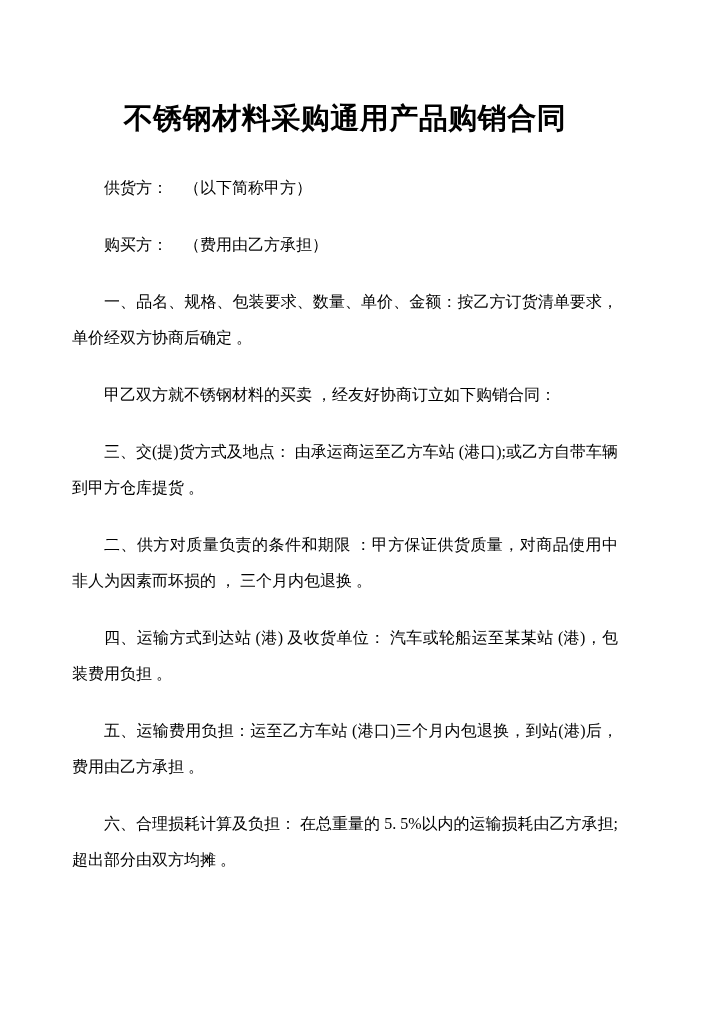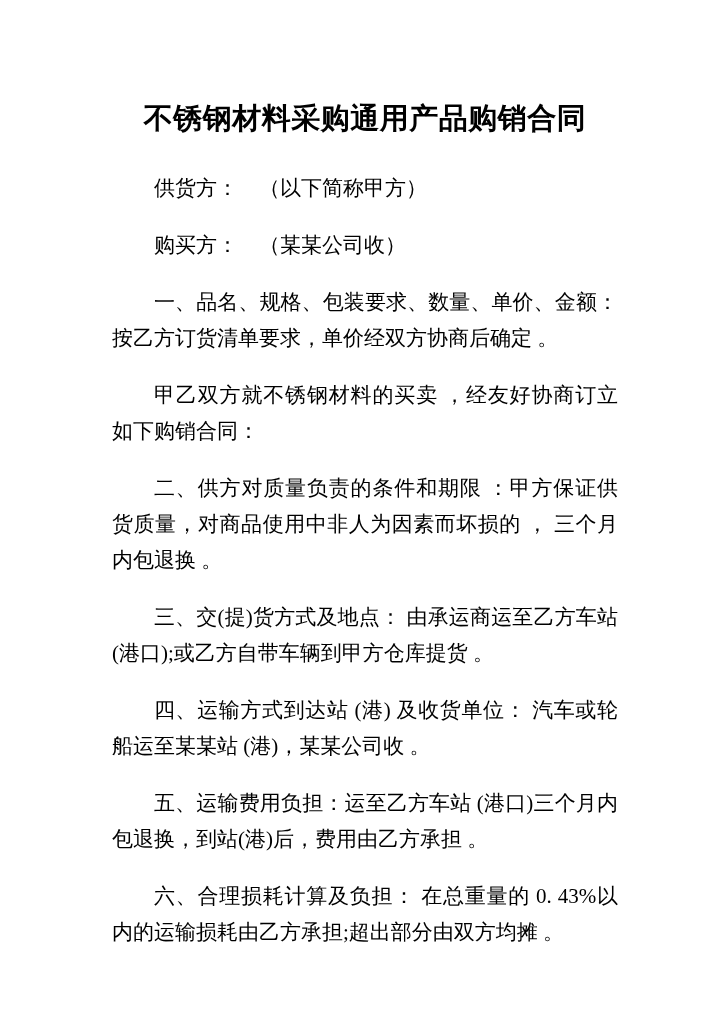--- a/index.html
+++ b/index.html
@@ -8,56 +8,56 @@
     background: #ffffff;
   }
   body {
     font-family: "Liberation Serif", "DejaVu Serif", serif;
     color: #000000;
   }
   .page {
     width: 720px;
     height: 1017px;
     background: #ffffff;
-    padding: 96px 102px 0 112px;
+    padding: 96px 102px 0 72px;
     overflow: hidden;
   }
   .title {
     font-size: 29px;
     font-weight: bold;
     line-height: 44px;
     text-align: center;
     margin: 0 0 30px 0;
     letter-spacing: 0.5px;
   }
   .para {
-    font-size: 21px;
+    font-size: 16px;
     line-height: 36px;
     text-indent: 2em;
     text-align: justify;
     margin: 0 0 21px 0;
   }
 </style>
 </head>
 <body>
 
 <div class="page">
   <h1 class="title">不锈钢材料采购通用产品购销合同</h1>
 
   <p class="para">供货方：　（以下简称甲方）</p>
 
-  <p class="para">购买方：　（某某公司收）</p>
+  <p class="para">购买方：　（费用由乙方承担）</p>
 
   <p class="para">一、品名、规格、包装要求、数量、单价、金额：按乙方订货清单要求，单价经双方协商后确定 。</p>
 
   <p class="para">甲乙双方就不锈钢材料的买卖 ，经友好协商订立如下购销合同：</p>
 
+  <p class="para">三、交(提)货方式及地点： 由承运商运至乙方车站 (港口);或乙方自带车辆到甲方仓库提货 。</p>
+
   <p class="para">二、供方对质量负责的条件和期限 ：甲方保证供货质量，对商品使用中非人为因素而坏损的 ， 三个月内包退换 。</p>
 
-  <p class="para">三、交(提)货方式及地点： 由承运商运至乙方车站 (港口);或乙方自带车辆到甲方仓库提货 。</p>
-
-  <p class="para">四、运输方式到达站 (港) 及收货单位： 汽车或轮船运至某某站 (港)，某某公司收 。</p>
+  <p class="para">四、运输方式到达站 (港) 及收货单位： 汽车或轮船运至某某站 (港)，包装费用负担 。</p>
 
   <p class="para">五、运输费用负担：运至乙方车站 (港口)三个月内包退换，到站(港)后，费用由乙方承担 。</p>
 
-  <p class="para">六、合理损耗计算及负担： 在总重量的 0. 43%以内的运输损耗由乙方承担;超出部分由双方均摊 。</p>
+  <p class="para">六、合理损耗计算及负担： 在总重量的 5. 5%以内的运输损耗由乙方承担;超出部分由双方均摊 。</p>
 
 </div>
 
 </body></html>

